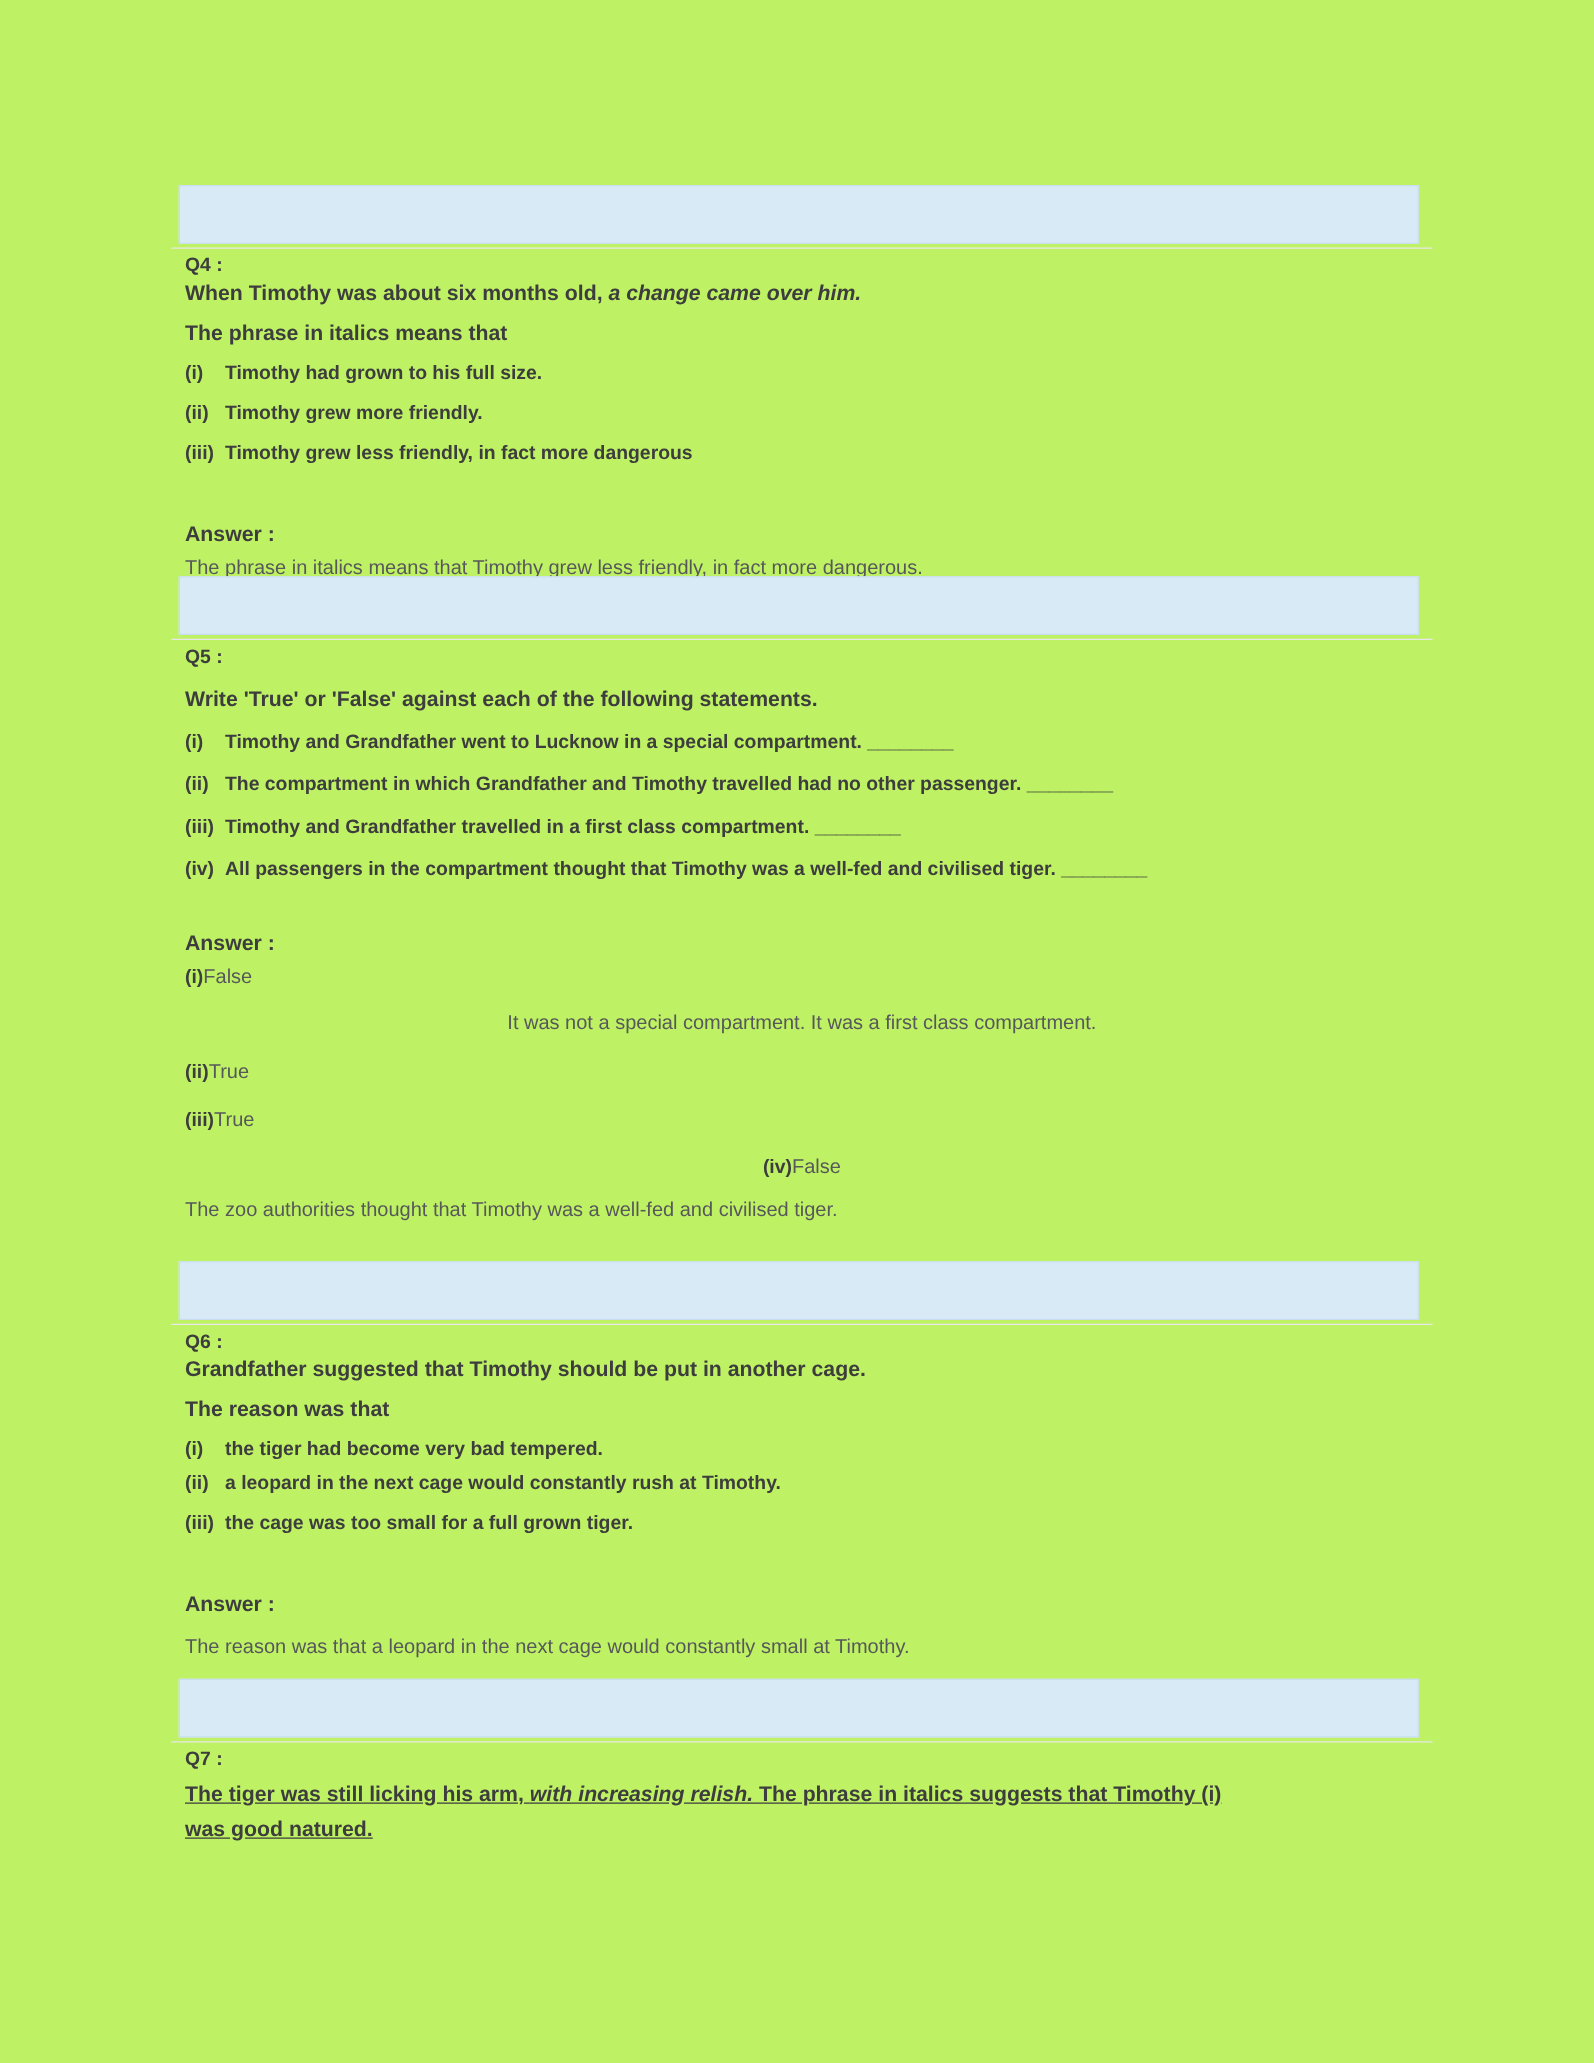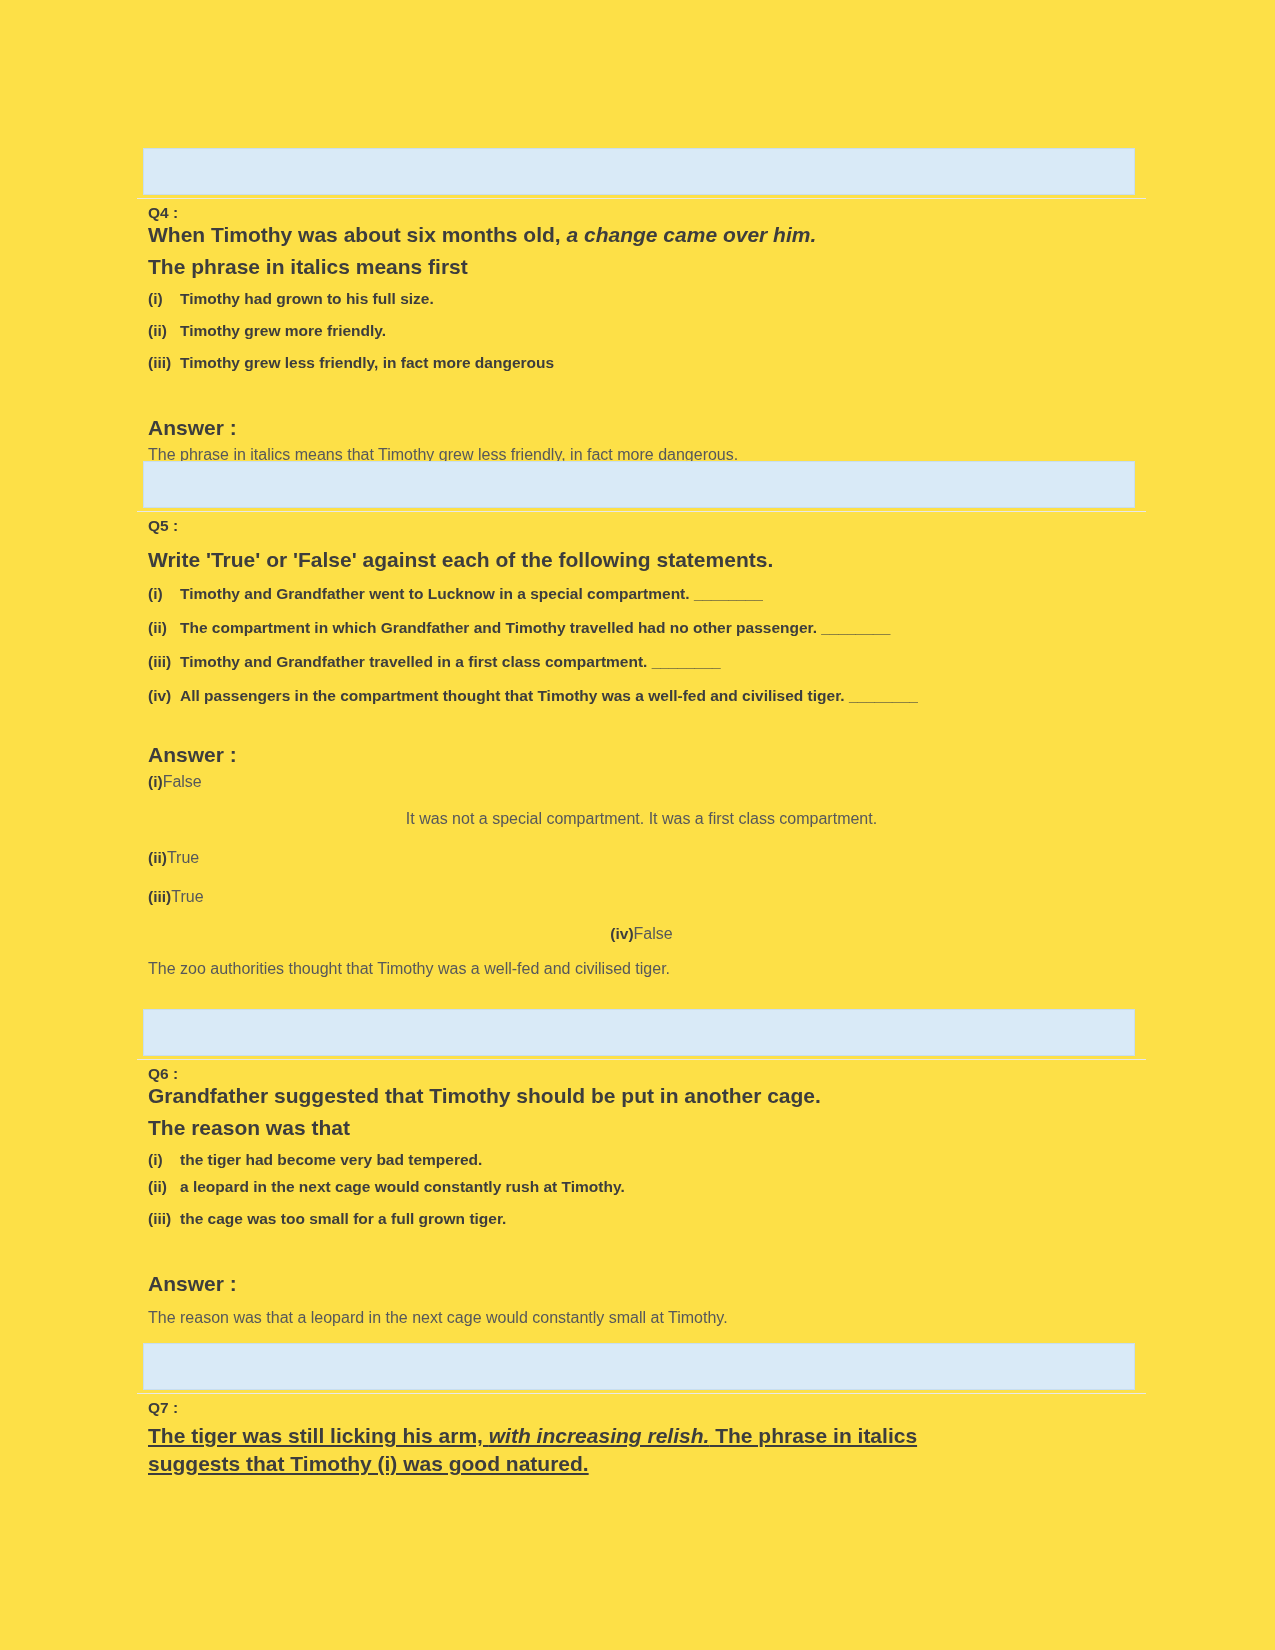--- a/index.html
+++ b/index.html
@@ -1,22 +1,22 @@
 <!DOCTYPE html>
 <html style="--bar-bg: #d9eaf7; --bar-border: #c8def0; --q-color: #3d3d3d; --a-color: #57585a; --hairline: #e8e8e8;"><head>
 <meta charset="utf-8">
 <style>
   html,body{margin:0;padding:0;background:#ffffff;}
   body{font-family:"Liberation Sans", sans-serif;}
-  .page{position:relative;width:1275px;height:1650px;background:#fde047;overflow:hidden;}
+  .page{position:relative;width:1275px;height:1650px;background:#bef264;overflow:hidden;}
   .qa{position:absolute;left:143px;width:992px;}
   .bar{height:45px;background:var(--bar-bg,#d9eaf7);border:1px solid var(--bar-border,#c8def0);}
   .hairline{position:absolute;left:-6px;top:50px;width:1009px;height:1px;background:var(--hairline,#e8e8e8);}
   .label{font-weight:bold;font-size:15.5px;line-height:20px;margin:8px 0 0 5px;color:var(--q-color,#3d3d3d);}
-  .q{font-weight:bold;font-size:21px;line-height:23px;margin:0 0 0 5px;color:var(--q-color,#3d3d3d);}
+  .q{font-weight:bold;font-size:17px;line-height:23px;margin:0 0 0 5px;color:var(--q-color,#3d3d3d);}
   .q2{line-height:28px;max-width:830px;}
   .it{font-style:italic;}
   .item{display:flex;font-weight:bold;font-size:15.5px;line-height:23px;color:var(--q-color,#3d3d3d);margin:0 0 0 5px;}
   .marker{flex:none;width:32px;}
   .itext{flex:1;}
   .a{font-weight:normal;font-size:16px;line-height:23px;margin:0 0 0 5px;color:var(--a-color,#57585a);}
   .abold{font-weight:bold;font-size:15.5px;color:var(--q-color,#3d3d3d);}
   .mt0{margin-top:0;} .mt2{margin-top:12px;} .mt4{margin-top:4px;text-decoration:underline;} .mt9{margin-top:9px;}
   .mt10{margin-top:4px;} .mt11{margin-top:11px;} .mt12{margin-top:12px;} .mt14{margin-top:14px;text-align:center;}
   .mt16{margin-top:16px;} .mt36{margin-top:36px;} .mt42{margin-top:42px;}
@@ -24,21 +24,21 @@
 </head>
 <body>
 
 <div class="page">
 
   <section class="qa" style="top:148px">
     <div class="bar"></div>
     <div class="hairline"></div>
     <div class="label">Q4 :</div>
     <p class="q mt0"><span>When Timothy was about six months old, </span><span class="it">a change came over him.</span></p>
-    <p class="q mt9">The phrase in italics means first</p>
+    <p class="q mt9">The phrase in italics means that</p>
     <div class="item mt9">
         <span class="marker">(i)</span>
         <span class="itext">Timothy had grown to his full size.</span>
       </div>
     <div class="item mt9">
         <span class="marker">(ii)</span>
         <span class="itext">Timothy grew more friendly.</span>
       </div>
     <div class="item mt9">
         <span class="marker">(iii)</span>

